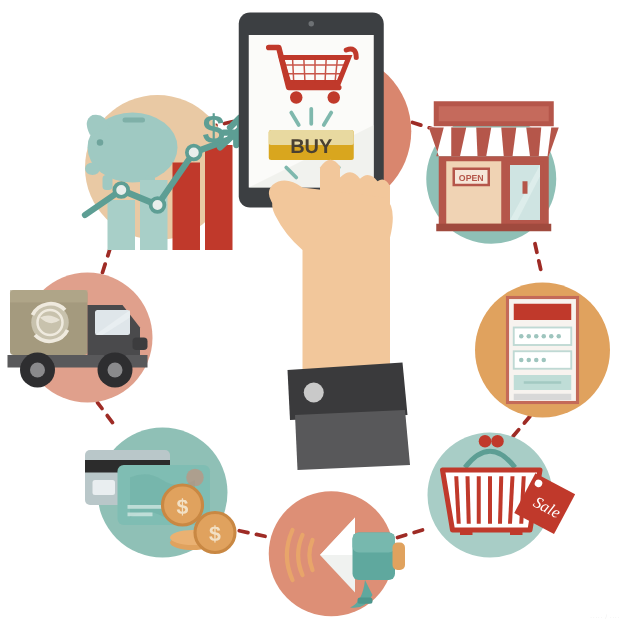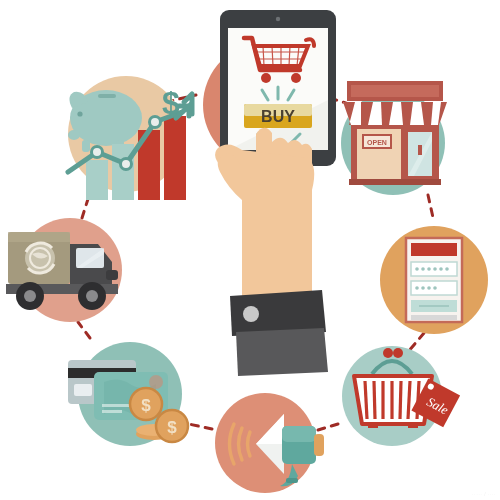--- a/index.html
+++ b/index.html
@@ -226,21 +226,21 @@
       </g>
     </svg>
   </div>
 
   <div class="node" style="left:196px;top:40px;width:140px;height:130px">
     <svg width="140" height="130" viewBox="0 0 140 130">
       <circle cx="70" cy="65" r="63" fill="#d9866e"></circle>
     </svg>
   </div>
 
-  <div class="node" style="left:218px;top:8px;width:120px;height:160px">
+  <div class="node" style="left:189px;top:8px;width:120px;height:160px">
     <svg width="120" height="160" viewBox="0 0 120 160">
       <rect x="2" y="2" width="116" height="156" rx="9" fill="#3c3f42"></rect>
       <circle cx="60" cy="11" r="2.2" fill="#6d7174"></circle>
       <rect x="10" y="20" width="100" height="122" fill="#fbfbf9"></rect>
       <path d="M10,142 L110,92 L110,142 Z" fill="#e9ebe6" opacity=".55"></path>
 
       <g>
         <path d="M26,30 L34,30 L42,62 L82,62" fill="none" stroke="#c0392b" stroke-width="4.5" stroke-linecap="round" stroke-linejoin="round"></path>
         <path d="M36,38 L90,38 L82,58 L42,58 Z" fill="none" stroke="#c0392b" stroke-width="4"></path>
         <g stroke="#c0392b" stroke-width="1.2" opacity=".85">

